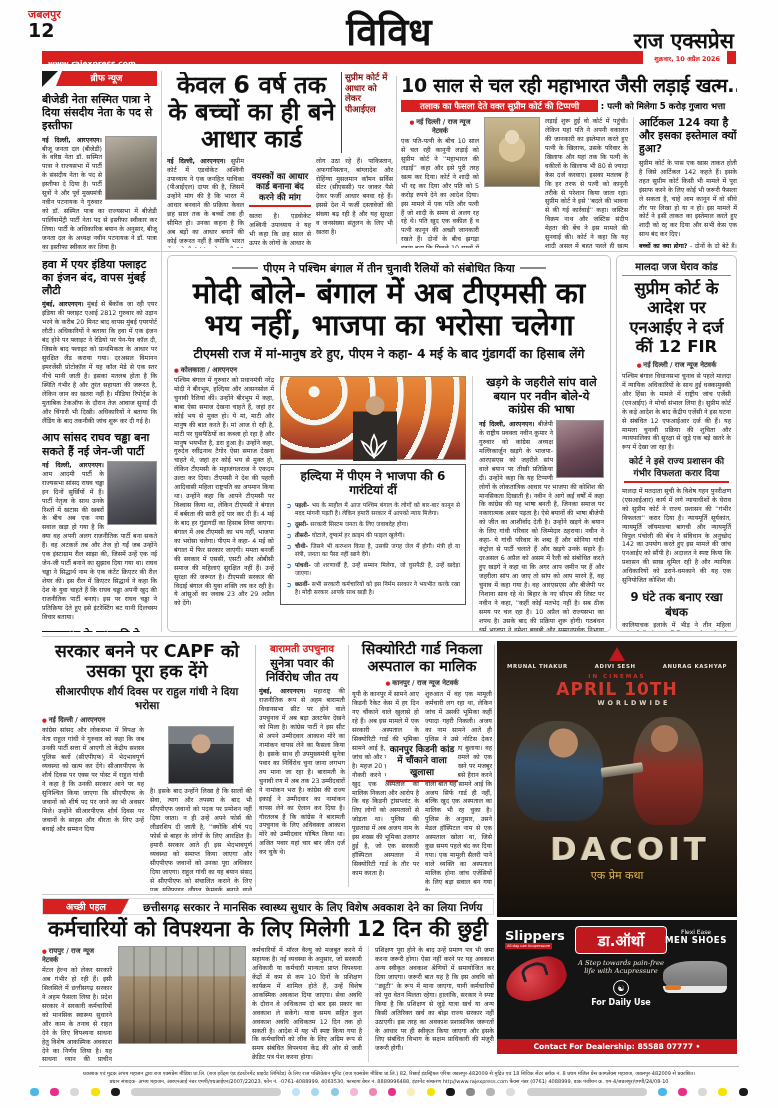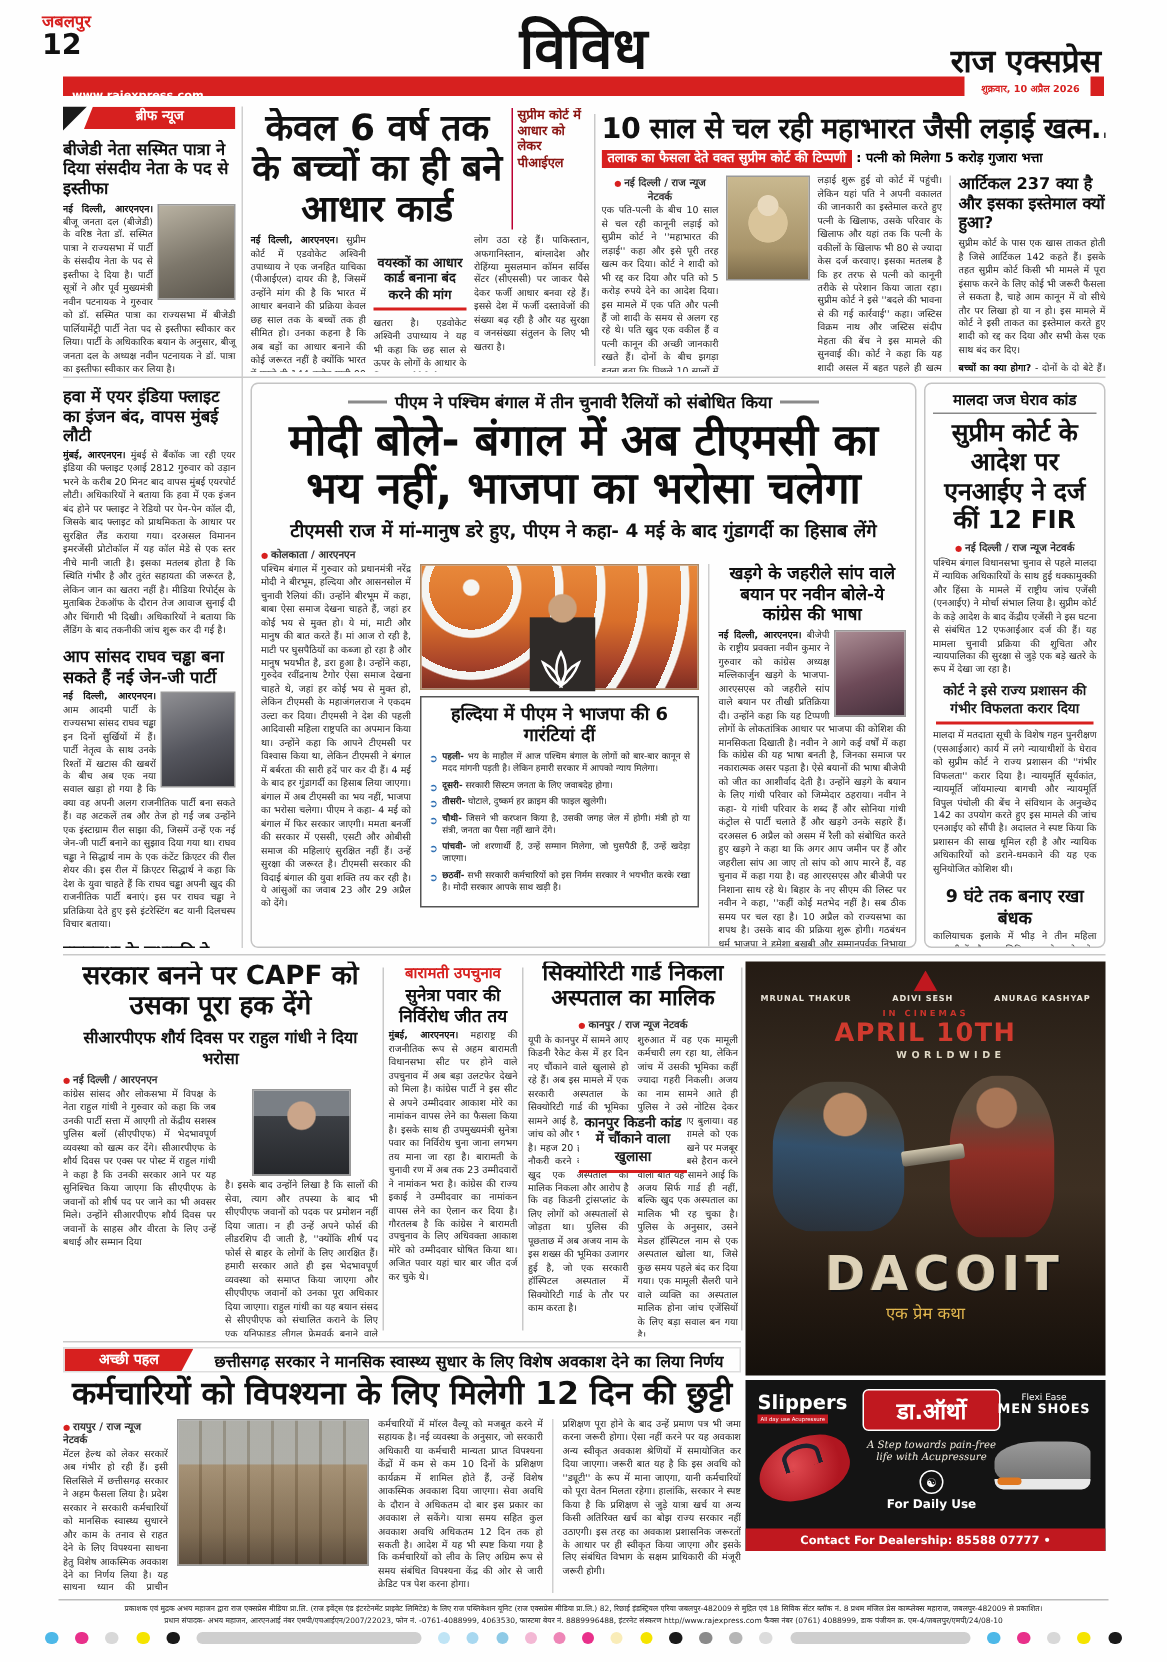--- a/index.html
+++ b/index.html
@@ -99,34 +99,34 @@
         <div class="bodytxt">खतरा है। एडवोकेट अश्विनी उपाध्याय ने यह भी कहा कि छह साल से ऊपर के लोगों के आधार के लिए अब वेरिफिकेशन या एसओपी के अधिकार में ही आवेदन किया जाए। इससे सभी फर्जी आधार बनाने वालों पर निबंधन रखा जा सकेगा।</div>
       </div>
       <div class="bodytxt" style="flex:1;">लोग उठा रहे हैं। पाकिस्तान, अफगानिस्तान, बांग्लादेश और रोहिंग्या मुसलमान कॉमन सर्विस सेंटर (सीएससी) पर जाकर पैसे देकर फर्जी आधार बनवा रहे हैं। इससे देश में फर्जी दस्तावेजों की संख्या बढ़ रही है और यह सुरक्षा व जनसंख्या संतुलन के लिए भी खतरा है।</div>
     </div>
   </div>
   <div class="vrule" style="left:396px;top:76px;height:168px;"></div>
 
   <div class="abs" style="left:401px;top:72px;width:336px;height:176px;overflow:hidden;">
     <h2 class="hd" style="font-size:19px;white-space:nowrap;letter-spacing:-0.3px;">10 साल से चल रही महाभारत जैसी लड़ाई खत्म...,</h2>
     <div style="margin-top:2px;font-size:8.6px;line-height:13px;height:13px;white-space:nowrap;overflow:hidden;">
-      <span class="redlabel" style="padding:1px 4px;">तलाक का फैसला देते वक्त सुप्रीम कोर्ट की टिप्पणी</span>
+      <span class="redlabel" style="padding:1px 19px;">तलाक का फैसला देते वक्त सुप्रीम कोर्ट की टिप्पणी</span>
       <b>: पत्नी को मिलेगा 5 करोड़ गुजारा भत्ता</b>
     </div>
     <div style="display:flex;gap:5px;margin-top:4px;">
       <div style="flex:0 0 78px;">
         <div class="byline center">नई दिल्ली / राज न्यूज नेटवर्क</div>
         <div class="bodytxt" style="margin-top:2px;">एक पति-पत्नी के बीच 10 साल से चल रही कानूनी लड़ाई को सुप्रीम कोर्ट ने ''महाभारत की लड़ाई'' कहा और इसे पूरी तरह खत्म कर दिया। कोर्ट ने शादी को भी रद्द कर दिया और पति को 5 करोड़ रुपये देने का आदेश दिया। इस मामले में एक पति और पत्नी हैं जो शादी के समय से अलग रह रहे थे। पति खुद एक वकील हैं व पत्नी कानून की अच्छी जानकारी रखते हैं। दोनों के बीच झगड़ा इतना बढ़ा कि पिछले 10 सालों में यह मामला अदालतों तक पहुंच गया और वहां भी शांत नहीं हुआ। दोनों के बीच जो</div>
       </div>
       <div style="flex:0 0 56px;">
         <div style="width:56px;height:70px;border:1px solid #999;background:radial-gradient(circle at 50% 28%,#e8d9bd 12%,transparent 13%),radial-gradient(circle at 50% 45%,#d9c49a 28%,transparent 29%),linear-gradient(180deg,#c9b88f,#a8946a 70%,#7d6c4b);"></div>
       </div>
       <div class="bodytxt" style="flex:1;">लड़ाई शुरू हुई वो कोर्ट में पहुंची। लेकिन यहां पति ने अपनी वकालत की जानकारी का इस्तेमाल करते हुए पत्नी के खिलाफ, उसके परिवार के खिलाफ और यहां तक कि पत्नी के वकीलों के खिलाफ भी 80 से ज्यादा केस दर्ज करवाए। इसका मतलब है कि हर तरफ से पत्नी को कानूनी तरीके से परेशान किया जाता रहा। सुप्रीम कोर्ट ने इसे ''बदले की भावना से की गई कार्रवाई'' कहा। जस्टिस विक्रम नाथ और जस्टिस संदीप मेहता की बेंच ने इस मामले की सुनवाई की। कोर्ट ने कहा कि यह शादी असल में बहुत पहले ही खत्म हो चुकी है, बस कागजों पर बाकी थी।</div>
       <div style="flex:0 0 104px;border-left:1px solid #cfcfcf;padding-left:5px;">
-        <h3 class="hd" style="font-size:10.8px;line-height:1.2;margin-bottom:3px;">आर्टिकल 237 क्या है और इसका इस्तेमाल क्यों हुआ?</h3>
+        <h3 class="hd" style="font-size:10.8px;line-height:1.2;margin-bottom:3px;">आर्टिकल 124 क्या है और इसका इस्तेमाल क्यों हुआ?</h3>
         <div class="bodytxt">सुप्रीम कोर्ट के पास एक खास ताकत होती है जिसे आर्टिकल 142 कहते हैं। इसके तहत सुप्रीम कोर्ट किसी भी मामले में पूरा इंसाफ करने के लिए कोई भी जरूरी फैसला ले सकता है, चाहे आम कानून में वो सीधे तौर पर लिखा हो या न हो। इस मामले में कोर्ट ने इसी ताकत का इस्तेमाल करते हुए शादी को रद्द कर दिया और सभी केस एक साथ बंद कर दिए।</div>
         <div class="bodytxt" style="margin-top:3px;">
           <b>बच्चों का क्या होगा?</b>
           <span>- दोनों के दो बेटे हैं। कोर्ट ने फैसला दिया कि दोनों बेटे पूरी तरह मां यानी पत्नी के साथ रहेंगे। लेकिन पिता को मिलने का अधिकार दिया गया है, यानी वे तय समय पर बच्चों से मिल सकते हैं।</span>
         </div>
       </div>
     </div>
   </div>
   <div class="hrule" style="left:42px;top:251px;width:695px;"></div>
 
@@ -271,21 +271,21 @@
       <div style="flex:0 0 128px;">
         <div style="width:128px;height:98px;border:1px solid #999;background:repeating-linear-gradient(90deg,#d8cfc2 0 14px,#b8ab98 14px 16px),linear-gradient(180deg,#cfd8de 30%,#c4b49b 31%,#9c8b73 75%,#6f6152);background-blend-mode:multiply;"></div>
       </div>
       <div class="bodytxt" style="flex:1;">कर्मचारियों में मॉरल वैल्यू को मजबूत करने में सहायक है। नई व्यवस्था के अनुसार, जो सरकारी अधिकारी या कर्मचारी मान्यता प्राप्त विपश्यना केंद्रों में कम से कम 10 दिनों के प्रशिक्षण कार्यक्रम में शामिल होते हैं, उन्हें विशेष आकस्मिक अवकाश दिया जाएगा। सेवा अवधि के दौरान वे अधिकतम दो बार इस प्रकार का अवकाश ले सकेंगे। यात्रा समय सहित कुल अवकाश अवधि अधिकतम 12 दिन तक हो सकती है। आदेश में यह भी स्पष्ट किया गया है कि कर्मचारियों को लीव के लिए अग्रिम रूप से समय संबंधित विपश्यना केंद्र की ओर से जारी क्रेडिट पत्र पेश करना होगा।</div>
       <div style="flex:0 0 126px;border-left:1px solid #cfcfcf;padding-left:6px;">
         <div class="bodytxt">प्रशिक्षण पूरा होने के बाद उन्हें प्रमाण पत्र भी जमा करना जरूरी होगा। ऐसा नहीं करने पर यह अवकाश अन्य स्वीकृत अवकाश श्रेणियों में समायोजित कर दिया जाएगा। जरूरी बात यह है कि इस अवधि को ''ड्यूटी'' के रूप में माना जाएगा, यानी कर्मचारियों को पूरा वेतन मिलता रहेगा। हालांकि, सरकार ने स्पष्ट किया है कि प्रशिक्षण से जुड़े यात्रा खर्च या अन्य किसी अतिरिक्त खर्च का बोझ राज्य सरकार नहीं उठाएगी। इस तरह का अवकाश प्रशासनिक जरूरतों के आधार पर ही स्वीकृत किया जाएगा और इसके लिए संबंधित विभाग के सक्षम प्राधिकारी की मंजूरी जरूरी होगी।</div>
       </div>
     </div>
   </div>
 
-  <div class="abs" style="left:497px;top:920px;width:240px;height:114px;overflow:hidden;background:#141414;">
+  <div class="abs" style="left:497px;top:920px;width:240px;height:134px;overflow:hidden;background:#141414;">
     <div style="position:absolute;left:8px;top:8px;">
       <div style="color:#fff;font-size:13px;font-weight:bold;">Slippers</div>
       <div style="background:#c0181f;color:#fff;font-size:3.6px;padding:1px 2px;width:fit-content;">All day use Acupressure</div>
       <div style="position:relative;width:66px;height:52px;margin-top:6px;">
         <span style="position:absolute;left:0;top:4px;width:62px;height:40px;background:radial-gradient(circle at 40% 40%,#e04a50,#b01620 70%);border-radius:60% 45% 50% 50%;transform:rotate(-18deg);display:block;"></span>
         <span style="position:absolute;left:16px;top:8px;width:26px;height:16px;border:3px solid #1d2430;border-radius:50% 50% 0 0;border-bottom:none;transform:rotate(-18deg);display:block;"></span>
       </div>
     </div>
     <div style="position:absolute;left:78px;top:6px;width:92px;text-align:center;">
       <div style="background:#c0181f;border-radius:4px;color:#fff;font-size:15px;font-weight:900;padding:3px 2px;border:1px solid #fff;">डा.ऑर्थो</div>

